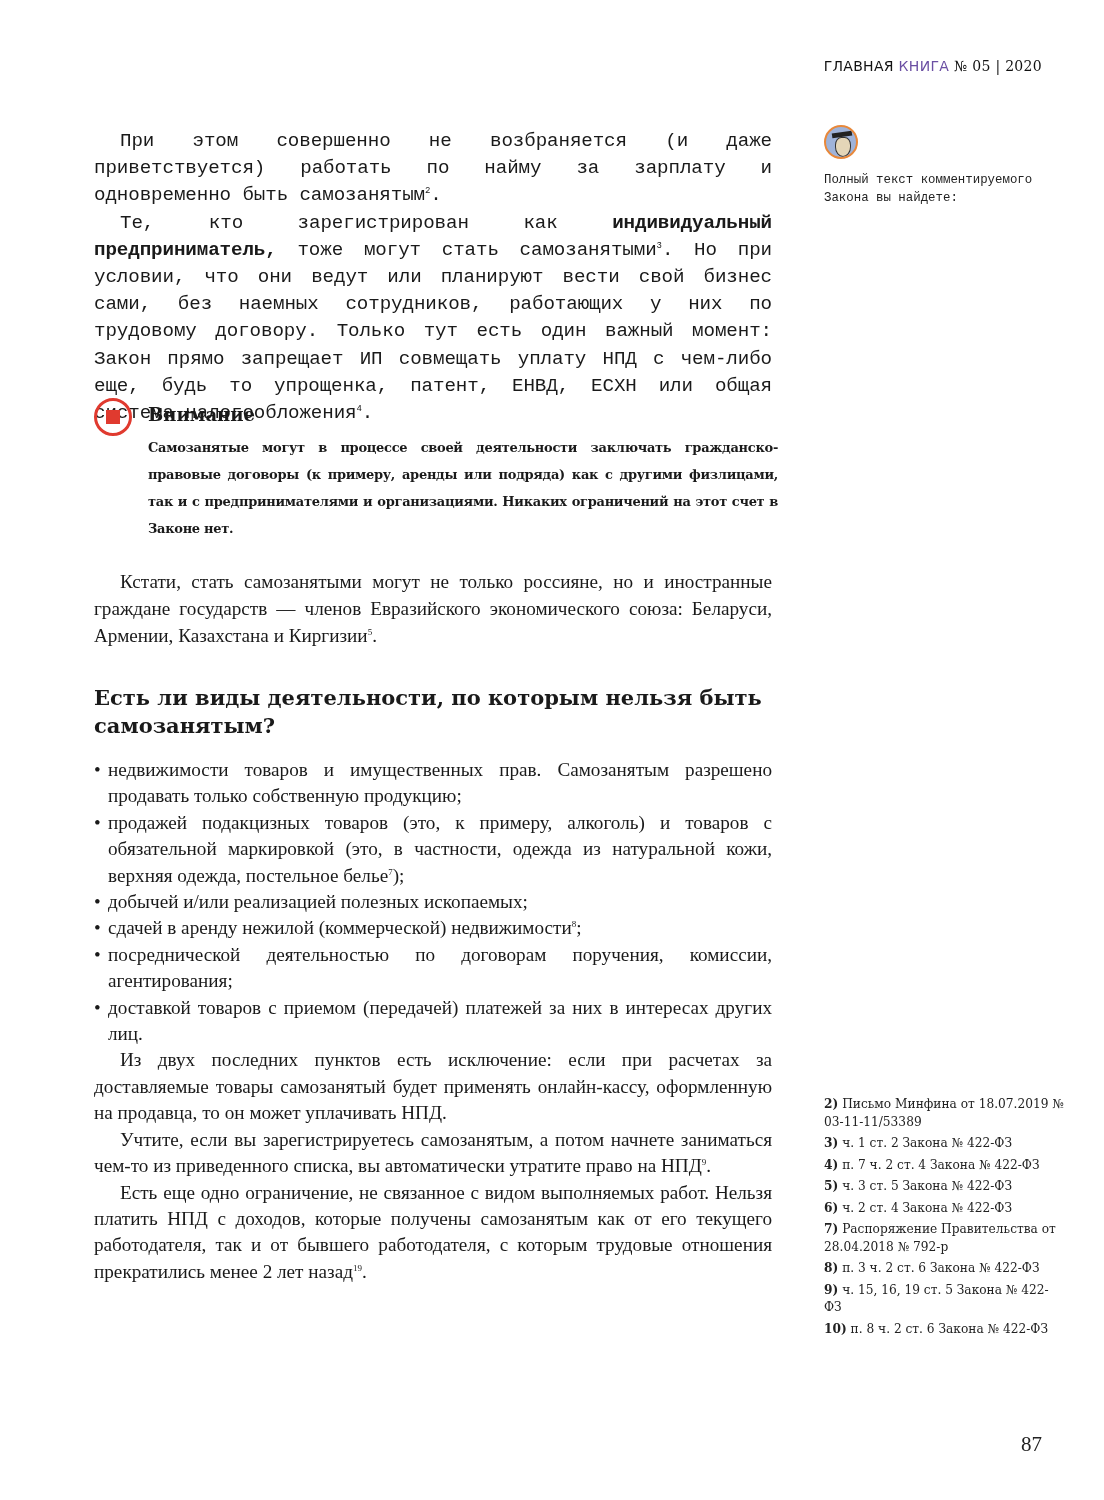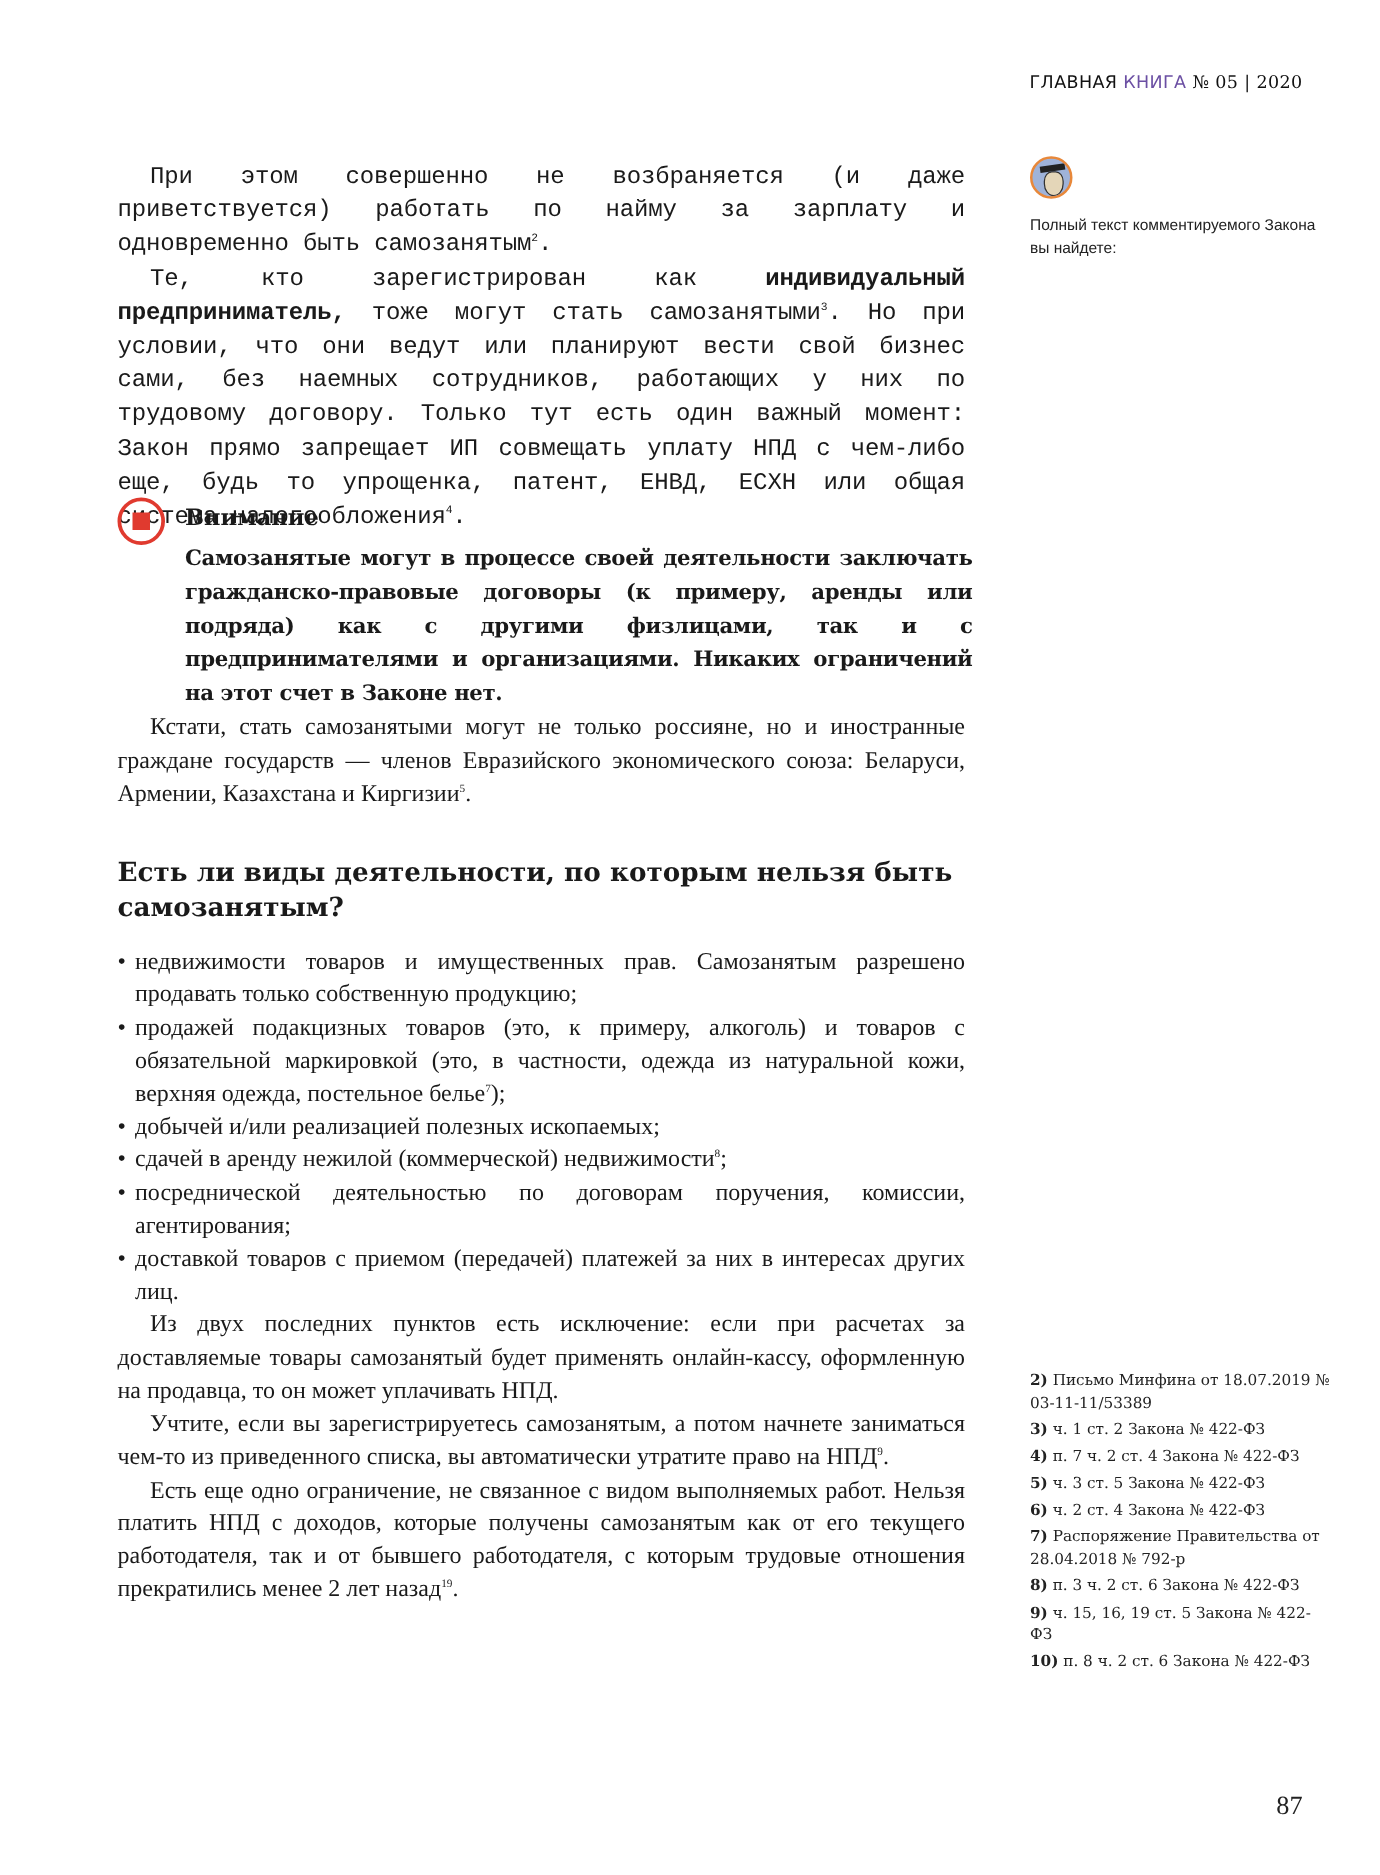--- a/index.html
+++ b/index.html
@@ -11,39 +11,39 @@
   .main { position: absolute; left: 94px; top: 128px; width: 678px; font-size: 19.2px; line-height: 27.2px; text-align: justify; font-family: Liberation Mono, monospace; letter-spacing: -0.1px; }
   .main p { margin: 0; }
   .main p.indent { text-indent: 26px; }
   sup { font-size: 9px; vertical-align: super; line-height: 0; }
   b { font-weight: bold; }
 
   .attention { position: absolute; left: 94px; top: 398px; width: 690px; }
   .att-icon { position: absolute; left: 0; top: 0; width: 38px; height: 38px; border: 3px solid #e03a2f; border-radius: 50%; box-sizing: border-box; }
   .att-icon::after { content: ""; position: absolute; left: 9px; top: 9px; width: 14px; height: 14px; background: #e03a2f; }
   .att-title { position: absolute; left: 54px; top: 6px; font-family: "DejaVu Serif", serif; font-weight: bold; font-size: 18px; }
-  .att-body { position: absolute; left: 54px; top: 36px; width: 630px; font-family: "DejaVu Serif", serif; font-weight: bold; font-size: 17px; line-height: 27px; letter-spacing: -0.3px; text-align: justify; }
+  .att-body { position: absolute; left: 54px; top: 36px; width: 630px; font-family: "DejaVu Serif", serif; font-weight: bold; font-size: 13px; line-height: 27px; letter-spacing: -0.3px; text-align: justify; }
 
   .para2 { position: absolute; left: 94px; top: 568px; width: 678px; font-size: 19.2px; line-height: 27.2px; text-align: justify; font-family: "Liberation Serif", serif; }
   .para2 p { margin: 0; text-indent: 26px; }
 
   .section-title { position: absolute; left: 94px; top: 684px; width: 680px; font-family: "DejaVu Serif", serif; font-weight: bold; font-size: 21px; line-height: 28px; }
 
   .para3 { position: absolute; left: 94px; top: 757px; width: 678px; font-size: 19.2px; line-height: 26.4px; text-align: justify; font-family: "Liberation Serif", serif; }
   .para3 p { margin: 0; }
   .para3 p.indent { text-indent: 26px; }
   .para3 ul { list-style: none; margin: 0; padding: 0; }
   .para3 li { position: relative; padding-left: 14px; }
   .para3 li::before { content: "•"; position: absolute; left: 0; top: 0; }
 
   .sidebar-note { position: absolute; left: 824px; top: 125px; width: 230px; }
   .avatar { width: 34px; height: 34px; border-radius: 50%; background: #9fb3d9; border: 2px solid #e8883a; box-sizing: border-box; position: relative; overflow: hidden; }
   .avatar .face { position: absolute; left: 9px; top: 10px; width: 14px; height: 18px; background: #e4d6b8; border-radius: 40% 40% 50% 50%; border: 1px solid #333; }
   .avatar .cap { position: absolute; left: 6px; top: 5px; width: 20px; height: 5px; background: #222; transform: rotate(-8deg); }
-  .note-text { margin-top: 12px; font-family: Liberation Sans, sans-serif; font-size: 12.4px; line-height: 18px; color: #222; }
+  .note-text { margin-top: 12px; font-family: Liberation Mono, monospace; font-size: 12.4px; line-height: 18px; color: #222; }
   .note-bold { margin-top: 4px; font-family: "DejaVu Serif", serif; font-weight: bold; font-size: 12.4px; line-height: 17px; color: #111; }
 
   .footnotes { position: absolute; left: 824px; top: 1096px; width: 240px; font-family: "DejaVu Serif", serif; font-size: 12.2px; line-height: 17.5px; color: #222; }
   .footnotes .fn { margin-bottom: 4px; }
   .footnotes .num { font-weight: bold; }
 
   .page-number { position: absolute; right: 62px; top: 1432px; font-family: "Liberation Serif", serif; font-size: 21px; color: #222; }
 </style>
 </head>
 <body>

